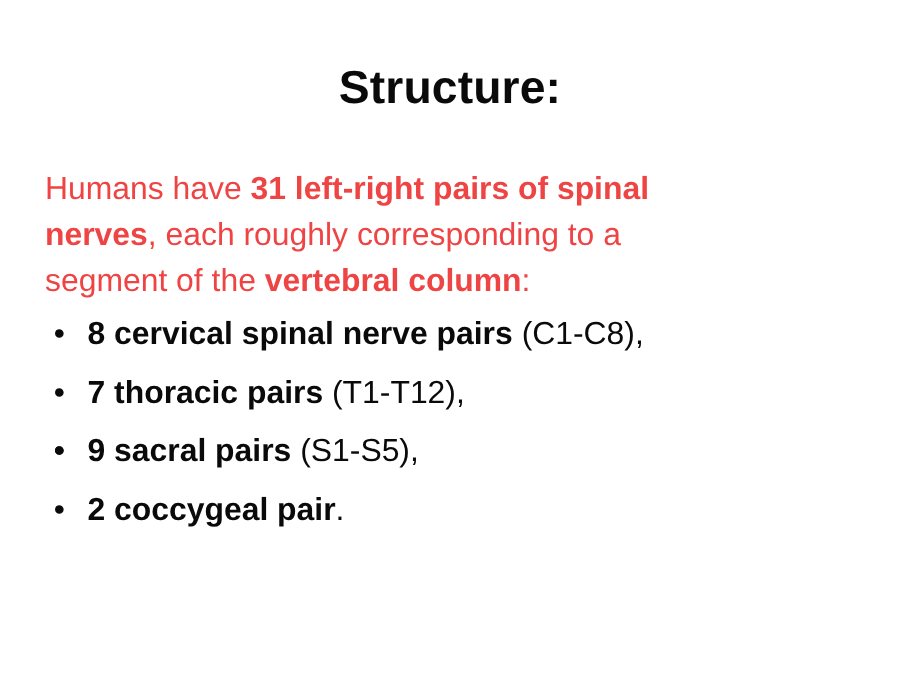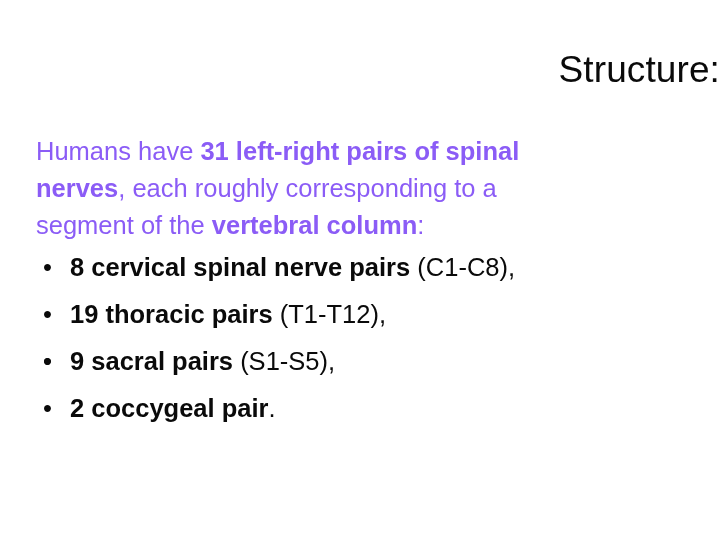--- a/index.html
+++ b/index.html
@@ -24,43 +24,43 @@
     background: #ffffff;
     box-sizing: border-box;
   }
 
   
   .slide-title {
     position: absolute;
     left: 0;
     top: 48px;
     width: 720px;
-    text-align: right;
+    text-align: center;
     font-size: 37px;
-    font-weight: 400;
+    font-weight: 700;
     line-height: 44px;
     letter-spacing: 0.1px;
     color: #0a0a0a;
     white-space: nowrap;
   }
 
   
   .body-block {
     position: absolute;
     left: 36px;
     top: 133px;
     width: 648px;
   }
 
   .para {
     margin: 0;
     font-size: 25.5px;
     line-height: 37px;
     font-weight: 400;
-    color: #8b5cf6;
+    color: #ef4444;
     width: 560px;
   }
 
   .para b,
   .bullet-text b {
     font-weight: 700;
   }
 
   
   .bullet-list {
@@ -107,21 +107,21 @@
 
     <ul class="bullet-list">
 
       <li class="bullet-item">
         <span class="bullet-marker">•</span>
         <span class="bullet-text"><b>8 cervical spinal nerve pairs</b><span> (C1-C8),</span></span>
       </li>
 
       <li class="bullet-item">
         <span class="bullet-marker">•</span>
-        <span class="bullet-text"><b>19 thoracic pairs</b><span> (T1-T12),</span></span>
+        <span class="bullet-text"><b>7 thoracic pairs</b><span> (T1-T12),</span></span>
       </li>
 
       <li class="bullet-item">
         <span class="bullet-marker">•</span>
       </li>
 
       <li class="bullet-item">
         <span class="bullet-marker">•</span>
         <span class="bullet-text"><b>9 sacral pairs</b><span> (S1-S5),</span></span>
       </li>

